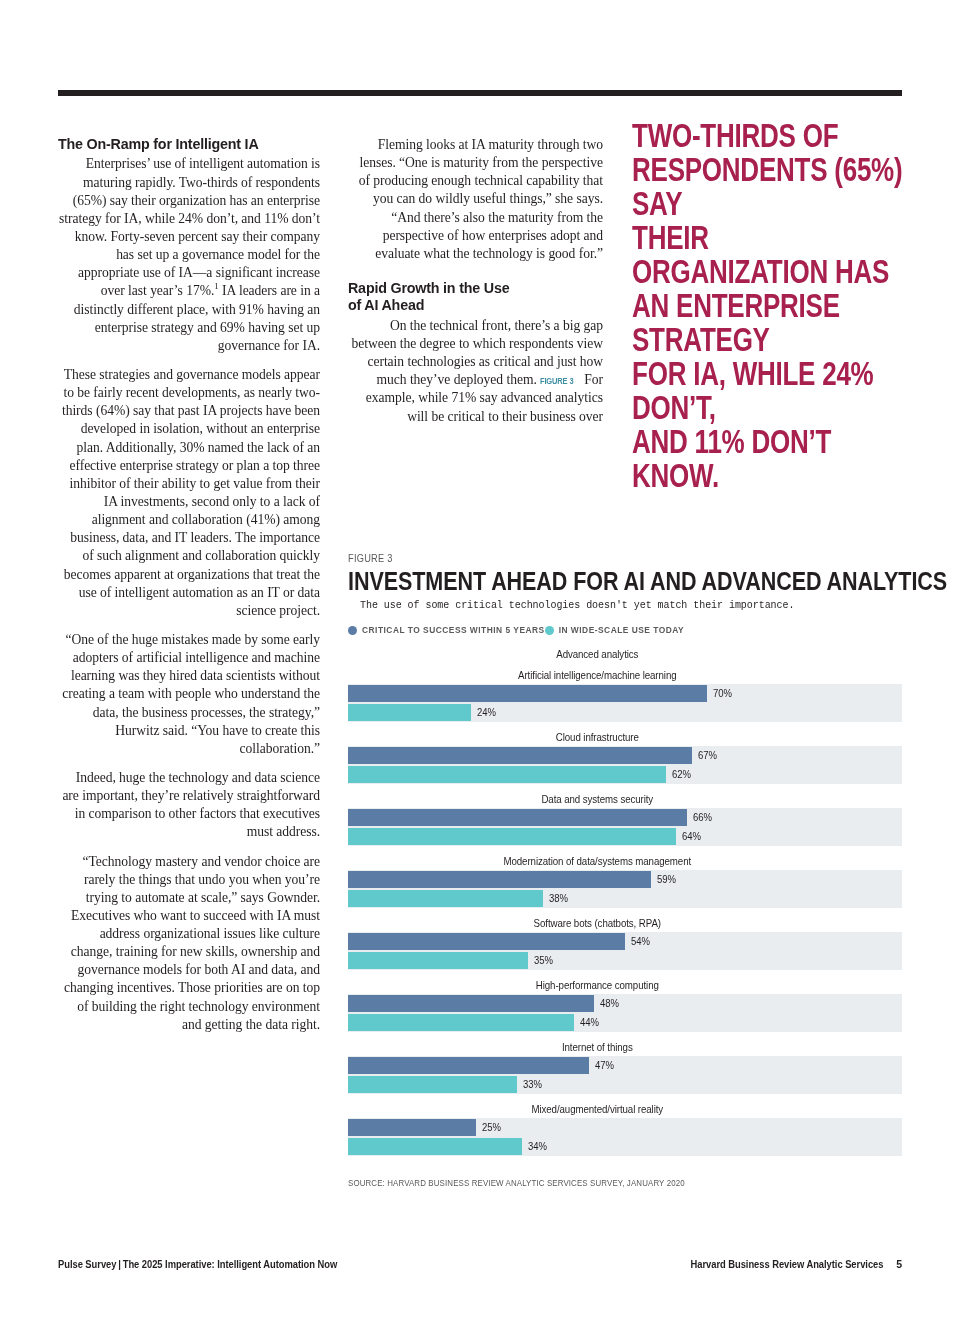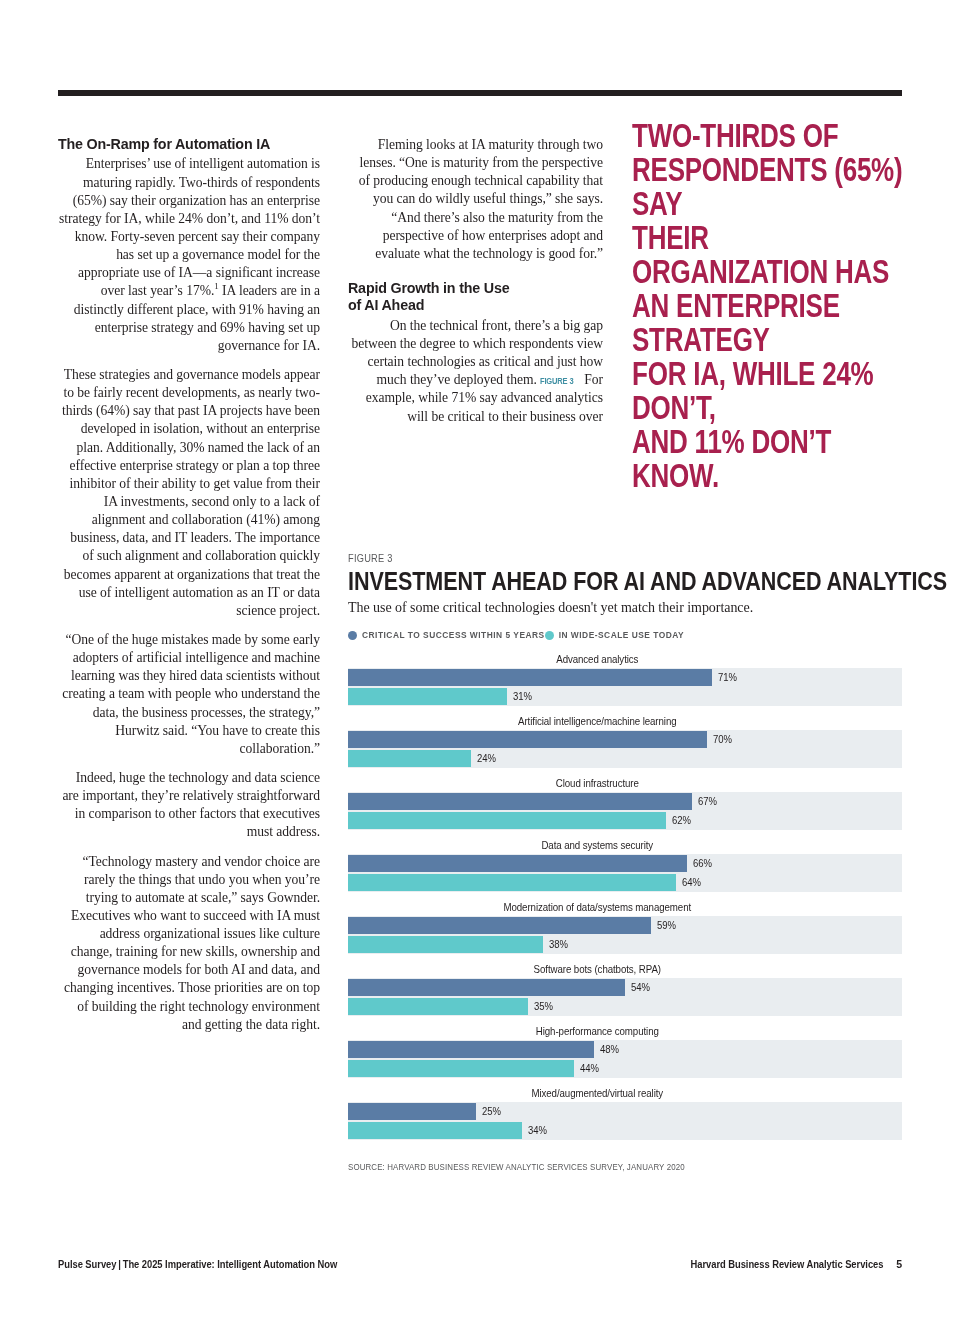--- a/index.html
+++ b/index.html
@@ -105,25 +105,25 @@
     line-height: 1.06;
     letter-spacing: -0.1px;
     color: #231f20;
     transform: scaleX(0.845);
     transform-origin: left top;
     width: 660px;
     margin: 0 0 5px 0;
     white-space: nowrap;
   }
   .fig-sub {
-    font-family: Liberation Serif, serif;
-    font-size: 14px;
+    font-family: Liberation Mono, monospace;
+    font-size: 10px;
     color: #231f20;
     letter-spacing: -0.05px;
-    margin: 0 0 14px 0;
+    margin: 0 0 14px 12px;
   }
 
   .legend { display: flex; align-items: center; margin-bottom: 13px; }
   .legend-item { display: flex; align-items: center; gap: 5px; }
   .legend-dot { width: 9px; height: 9px; border-radius: 50%; display: inline-block; flex: 0 0 auto; }
   .legend-text {
     font-family: "Liberation Sans", sans-serif;
     font-weight: bold;
     font-size: 8.4px;
     letter-spacing: 0.5px;
@@ -203,21 +203,21 @@
   .sep { color: #231f20; padding: 0 2px; }
 </style>
 </head>
 <body>
 
 <div class="page">
 
   <div class="top-rule"></div>
 
   <div class="col col-1">
-    <h2 class="sec-head">The On-Ramp for Automation IA</h2>
+    <h2 class="sec-head">The On-Ramp for Intelligent IA</h2>
 
     <p class="body"><span>Enterprises’ use of intelligent automation is maturing rapidly. Two-thirds of respondents (65%) say their organization has an enterprise strategy for IA, while 24% don’t, and 11% don’t know. Forty-seven percent say their company has set up a governance model for the appropriate use of IA—a significant increase over last year’s 17%.</span><sup class="fn">1</sup><span> IA leaders are in a distinctly different place, with 91% having an enterprise strategy and 69% having set up governance for IA.</span></p>
 
     <p class="body">These strategies and governance models appear to be fairly recent developments, as nearly two-thirds (64%) say that past IA projects have been developed in isolation, without an enterprise plan. Additionally, 30% named the lack of an effective enterprise strategy or plan a top three inhibitor of their ability to get value from their IA investments, second only to a lack of alignment and collaboration (41%) among business, data, and IT leaders. The importance of such alignment and collaboration quickly becomes apparent at organizations that treat the use of intelligent automation as an IT or data science project.</p>
     <p class="body">“One of the huge mistakes made by some early adopters of artificial intelligence and machine learning was they hired data scientists without creating a team with people who understand the data, the business processes, the strategy,” Hurwitz said. “You have to create this collaboration.”</p>
     <p class="body">Indeed, huge the technology and data science are important, they’re relatively straightforward in comparison to other factors that executives must address.</p>
     <p class="body">“Technology mastery and vendor choice are rarely the things that undo you when you’re trying to automate at scale,” says Gownder. Executives who want to succeed with IA must address organizational issues like culture change, training for new skills, ownership and governance models for both AI and data, and changing incentives. Those priorities are on top of building the right technology environment and getting the data right.</p>
   </div>
 
   <div class="col col-2">
@@ -250,26 +250,20 @@
       </div>
       <div class="legend-item">
         <span class="legend-dot" style="background:#5fc9cb"></span>
         <span class="legend-text">IN WIDE-SCALE USE TODAY</span>
       </div>
     </div>
 
     <div id="bars">
         <div class="bar-group">
           <span class="bar-cat">Advanced analytics</span>
-          <div class="bar-track">
-            <div class="bar critical" style="width: 364.204px; background: rgb(90, 124, 165);"></div>
-            <span class="bar-val critical" style="left: 370.204px;">71%</span>
-            <div class="bar inuse" style="width: 159.019px; background: rgb(95, 201, 203);"></div>
-            <span class="bar-val inuse" style="left: 165.019px;">31%</span>
-          </div>
         </div>
         <div class="bar-group">
           <span class="bar-cat">Artificial intelligence/machine learning</span>
           <div class="bar-track">
             <div class="bar critical" style="width: 359.074px; background: rgb(90, 124, 165);"></div>
             <span class="bar-val critical" style="left: 365.074px;">70%</span>
             <div class="bar inuse" style="width: 123.111px; background: rgb(95, 201, 203);"></div>
             <span class="bar-val inuse" style="left: 129.111px;">24%</span>
           </div>
         </div>
@@ -309,20 +303,29 @@
             <span class="bar-val inuse" style="left: 185.537px;">35%</span>
           </div>
         </div>
         <div class="bar-group">
           <span class="bar-cat">High-performance computing</span>
           <div class="bar-track">
             <div class="bar critical" style="width: 246.222px; background: rgb(90, 124, 165);"></div>
             <span class="bar-val critical" style="left: 252.222px;">48%</span>
             <div class="bar inuse" style="width: 225.704px; background: rgb(95, 201, 203);"></div>
             <span class="bar-val inuse" style="left: 231.704px;">44%</span>
+          </div>
+        </div>
+        <div class="bar-group">
+          <span class="bar-cat">Internet of things</span>
+          <div class="bar-track">
+            <div class="bar critical" style="width: 241.093px; background: rgb(90, 124, 165);"></div>
+            <span class="bar-val critical" style="left: 247.093px;">47%</span>
+            <div class="bar inuse" style="width: 169.278px; background: rgb(95, 201, 203);"></div>
+            <span class="bar-val inuse" style="left: 175.278px;">33%</span>
           </div>
         </div>
         <div class="bar-group">
           <span class="bar-cat">Mixed/augmented/virtual reality</span>
           <div class="bar-track">
             <div class="bar critical" style="width: 128.241px; background: rgb(90, 124, 165);"></div>
             <span class="bar-val critical" style="left: 134.241px;">25%</span>
             <div class="bar inuse" style="width: 174.407px; background: rgb(95, 201, 203);"></div>
             <span class="bar-val inuse" style="left: 180.407px;">34%</span>
           </div>

